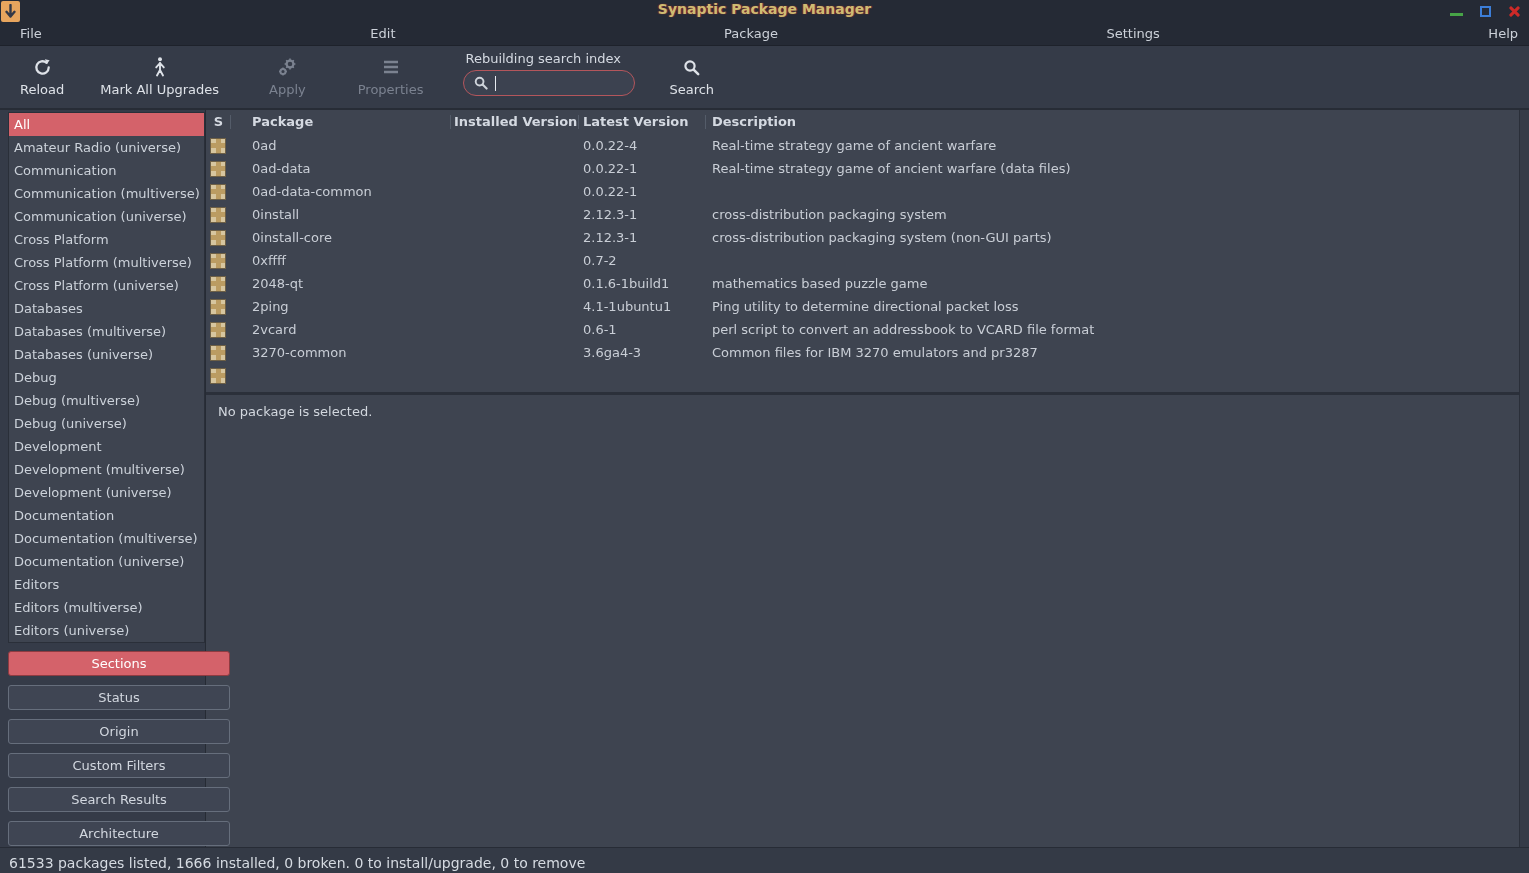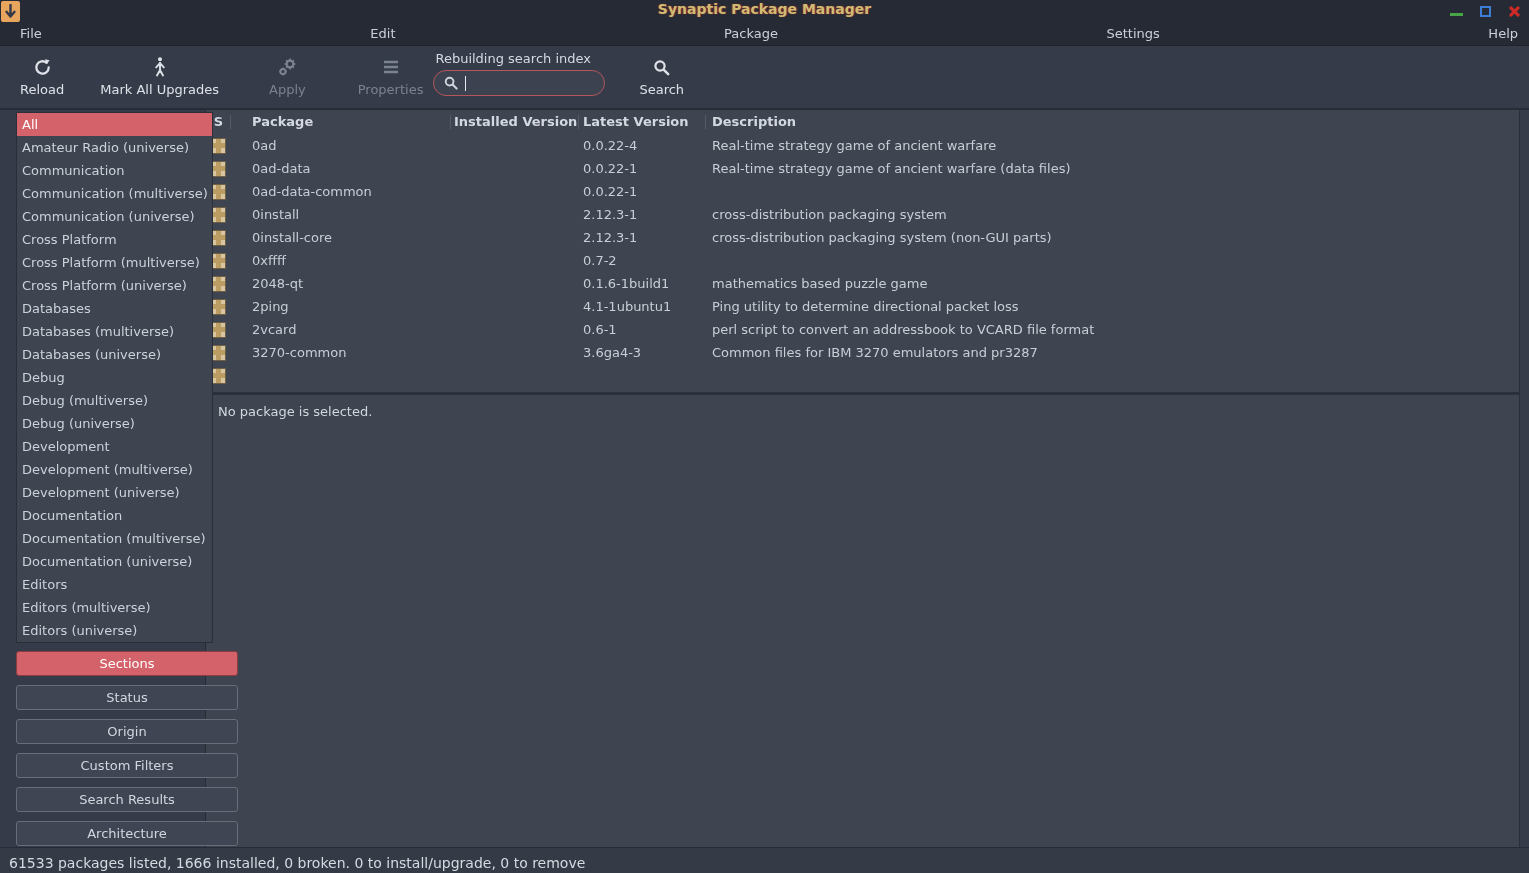--- a/index.html
+++ b/index.html
@@ -25,31 +25,31 @@
 
   
   .toolbar { height:64px; background:#353b48; border-bottom:2px solid #272c36; display:flex; align-items:flex-start; padding:7px 0 0 8px; }
   .tool-btn { display:flex; flex-direction:column; align-items:center; gap:4px; padding:3px 10px; font-size:13px; color:#dee2e8; }
   .tool-btn .ticon { height:22px; display:flex; align-items:center; justify-content:center; }
   .tool-btn.disabled { color:#7b8290; }
   .tb-reload { margin-left:2px; }
   .tb-markall { margin-left:16px; }
   .tb-apply { margin-left:30px; }
   .tb-props { margin-left:32px; }
-  .search-group { width:172px; display:flex; flex-direction:column; }
+  .search-group { margin-left:30px; width:172px; display:flex; flex-direction:column; }
   .search-status { font-size:13px; color:#d5dae2; white-space:nowrap; margin:-2px 0 4px 2px; }
   .search-field { height:26px; border:1px solid #b4565c; border-radius:13px; background:#3c4250; display:flex; align-items:center; padding:0 10px; gap:7px; }
   .caret { width:1px; height:15px; background:#e6eaf0; }
   .tb-search { margin-left:24px; }
 
   
   .main { display:flex; height:737px; }
 
   
-  .sidebar { width:206px; border-right:1px solid #262b34; position:relative; background:#353b48; padding:2px 0 0 16px; }
+  .sidebar { width:206px; border-right:1px solid #262b34; position:relative; background:#353b48; padding:2px 0 0 8px; }
   .section-list { width:197px; height:531px; background:#3e4450; border:1px solid #2a2f39; overflow:hidden; }
   .side-item { height:23px; line-height:23px; padding-left:5px; font-size:13px; color:#ccd2da; white-space:nowrap; }
   .side-item.selected { background:#d4626a; color:#ffffff; }
   .filter-buttons { margin-top:8px; display:flex; flex-direction:column; gap:9px; }
   .filter-btn { width:222px; height:25px; background:#3f4553; border:1px solid #666e7c; border-radius:3px; color:#d2d7df; font-size:13px; display:flex; align-items:center; justify-content:center; }
   .filter-btn.active { background:#d4626a; border-color:#8e3b41; color:#ffffff; }
 
   
   .content { flex:1; display:flex; flex-direction:column; margin-right:9px; }
   .table-viewport { height:285px; background:#3e4450; border-bottom:3px solid #2b303a; border-right:1px solid #2a2f39; overflow:hidden; }

